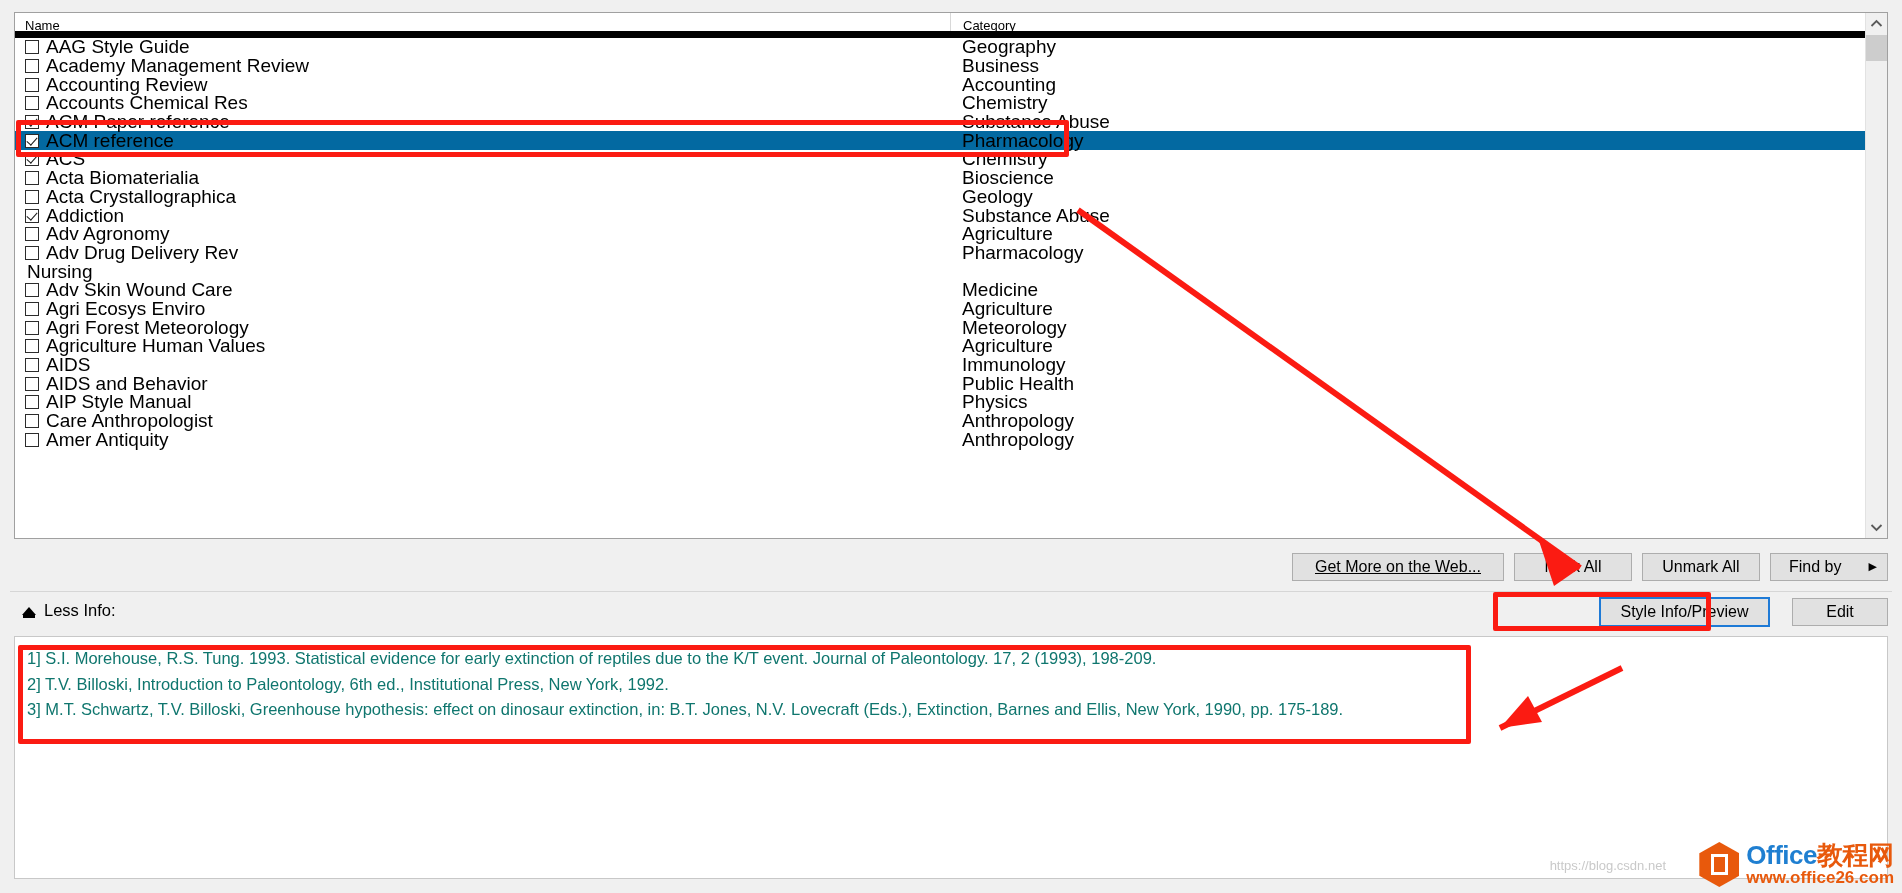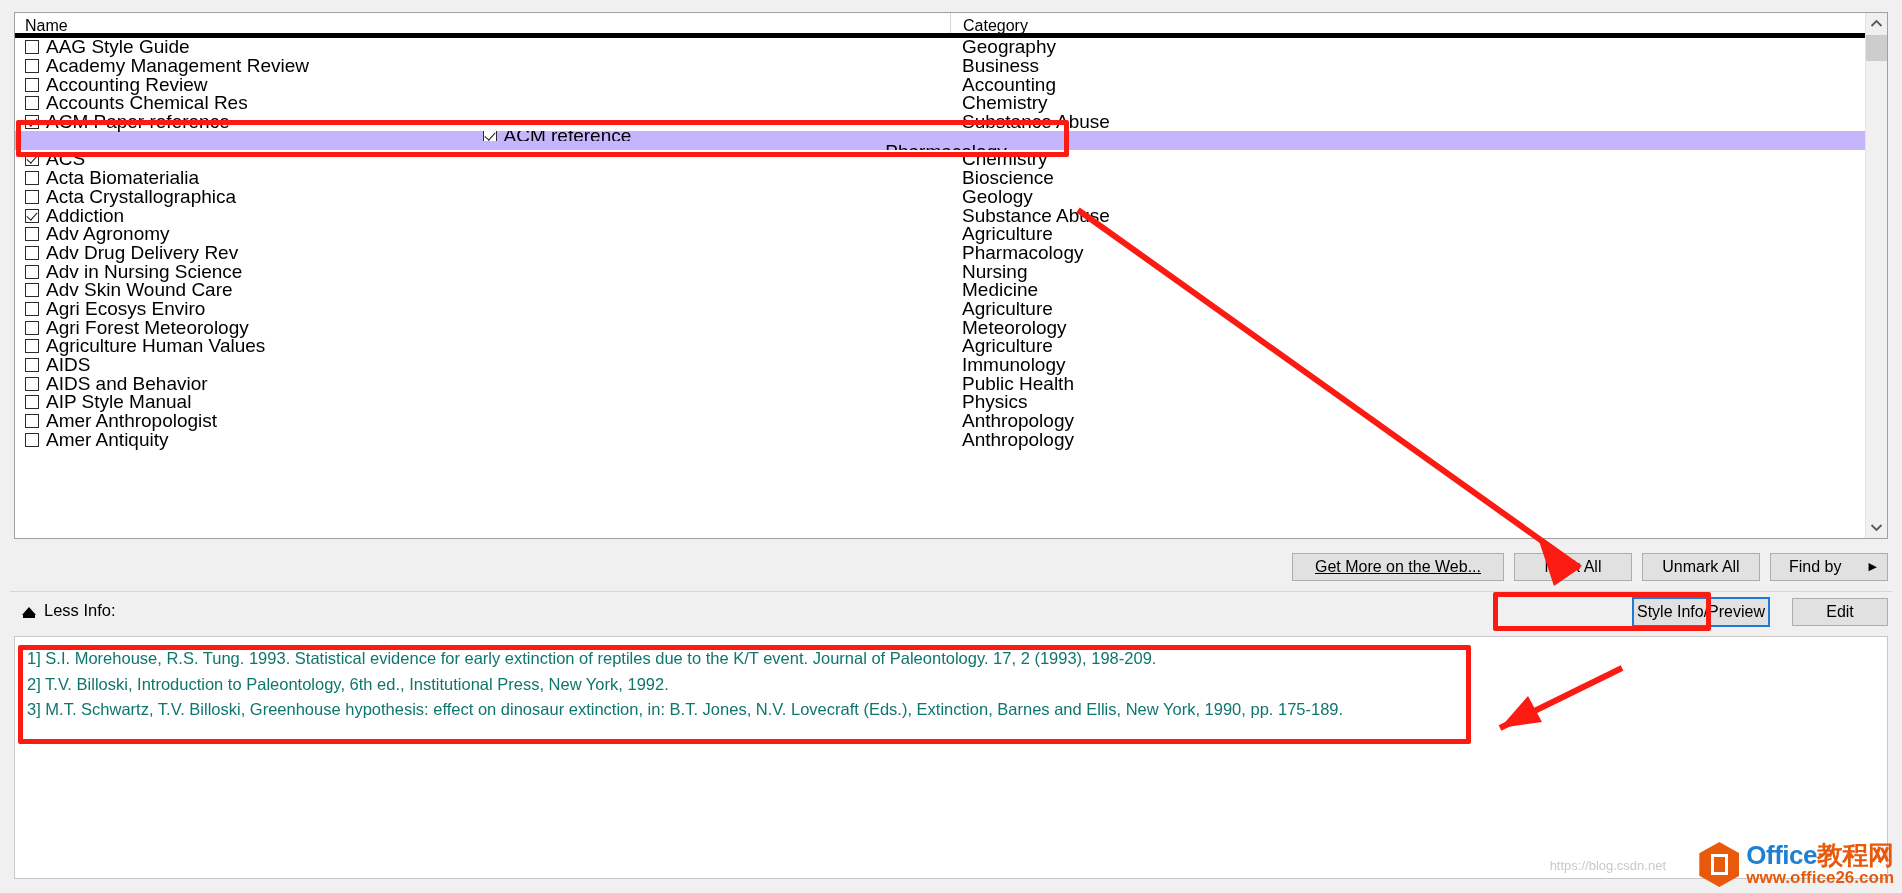--- a/index.html
+++ b/index.html
@@ -30,23 +30,23 @@
     position: relative;
     flex: 1 1 auto;
     overflow: hidden;
     background: #ffffff;
   }
   .hdr {
     display: flex;
     height: 25px;
     line-height: 25px;
     background: #ffffff;
-    font-size: 16px;
+    font-size: 13px;
     color: #000;
-    border-bottom: 5px solid #000000;
+    border-bottom: 7px solid #000000;
   }
   .hdr .hdr-name {
     width: 935px;
     padding-left: 10px;
     position: relative;
   }
   .hdr .hdr-cat {
     flex: 1 1 auto;
     padding-left: 12px;
     border-left: 1px solid #d8d8d8;
@@ -54,21 +54,21 @@
 
   .rows { position: relative; }
   .row {
     display: flex;
     align-items: center;
     height: 18.7px;
     font-size: 19px;
     color: #000;
     white-space: nowrap;
   }
-  .row.selected { background: #c4b5fd; flex-direction: column; }
+  .row.selected { background: #0369a1; }
   .cell-name {
     width: 935px;
     display: flex;
     align-items: center;
     padding-left: 10px;
     overflow: hidden;
   }
   .cell-cat {
     flex: 1 1 auto;
     padding-left: 12px;
@@ -179,21 +179,21 @@
     margin-right: 8px;
     position: relative;
   }
   .lessinfo .tri::after {
     content: "";
     position: absolute;
     left: -6px; top: 8px;
     width: 12px; height: 3px;
     background: #000;
   }
-  .btn.w-style { width: 136px; position: absolute; right: 119px; top: 1px; background:#e1e1e1; }
+  .btn.w-style { width: 169px; position: absolute; right: 119px; top: 1px; background:#e1e1e1; }
   .btn.w-style.focused { outline: 2px solid #1e7ad6; outline-offset: -1px; }
   .btn.w-edit  { width: 96px; position: absolute; right: 0px; top: 1px; }
 
   
   .preview {
     position: absolute;
     left: 14px; top: 636px;
     width: 1874px; height: 243px;
     background: #ffffff;
     border: 1px solid #c8c8c8;
@@ -351,24 +351,20 @@
             <div class="cell-cat">Agriculture</div>
           </div>
           <div class="row">
             <div class="cell-name">
               <span class="cb"></span>
               <span>Adv Drug Delivery Rev</span>
             </div>
             <div class="cell-cat">Pharmacology</div>
           </div>
           <div class="row">
-            <div class="cell-name">
-              <span class="cb"></span>
-              <span>Adv in Nursing Science</span>
-            </div>
             <div class="cell-cat">Nursing</div>
           </div>
           <div class="row">
             <div class="cell-name">
               <span class="cb"></span>
               <span>Adv Skin Wound Care</span>
             </div>
             <div class="cell-cat">Medicine</div>
           </div>
           <div class="row">
@@ -409,21 +405,21 @@
           <div class="row">
             <div class="cell-name">
               <span class="cb"></span>
               <span>AIP Style Manual</span>
             </div>
             <div class="cell-cat">Physics</div>
           </div>
           <div class="row">
             <div class="cell-name">
               <span class="cb"></span>
-              <span>Amer Anthropologist</span>
+              <span>Care Anthropologist</span>
             </div>
             <div class="cell-cat">Anthropology</div>
           </div>
           <div class="row">
             <div class="cell-name">
               <span class="cb"></span>
               <span>Amer Antiquity</span>
             </div>
             <div class="cell-cat">Anthropology</div>
           </div>

